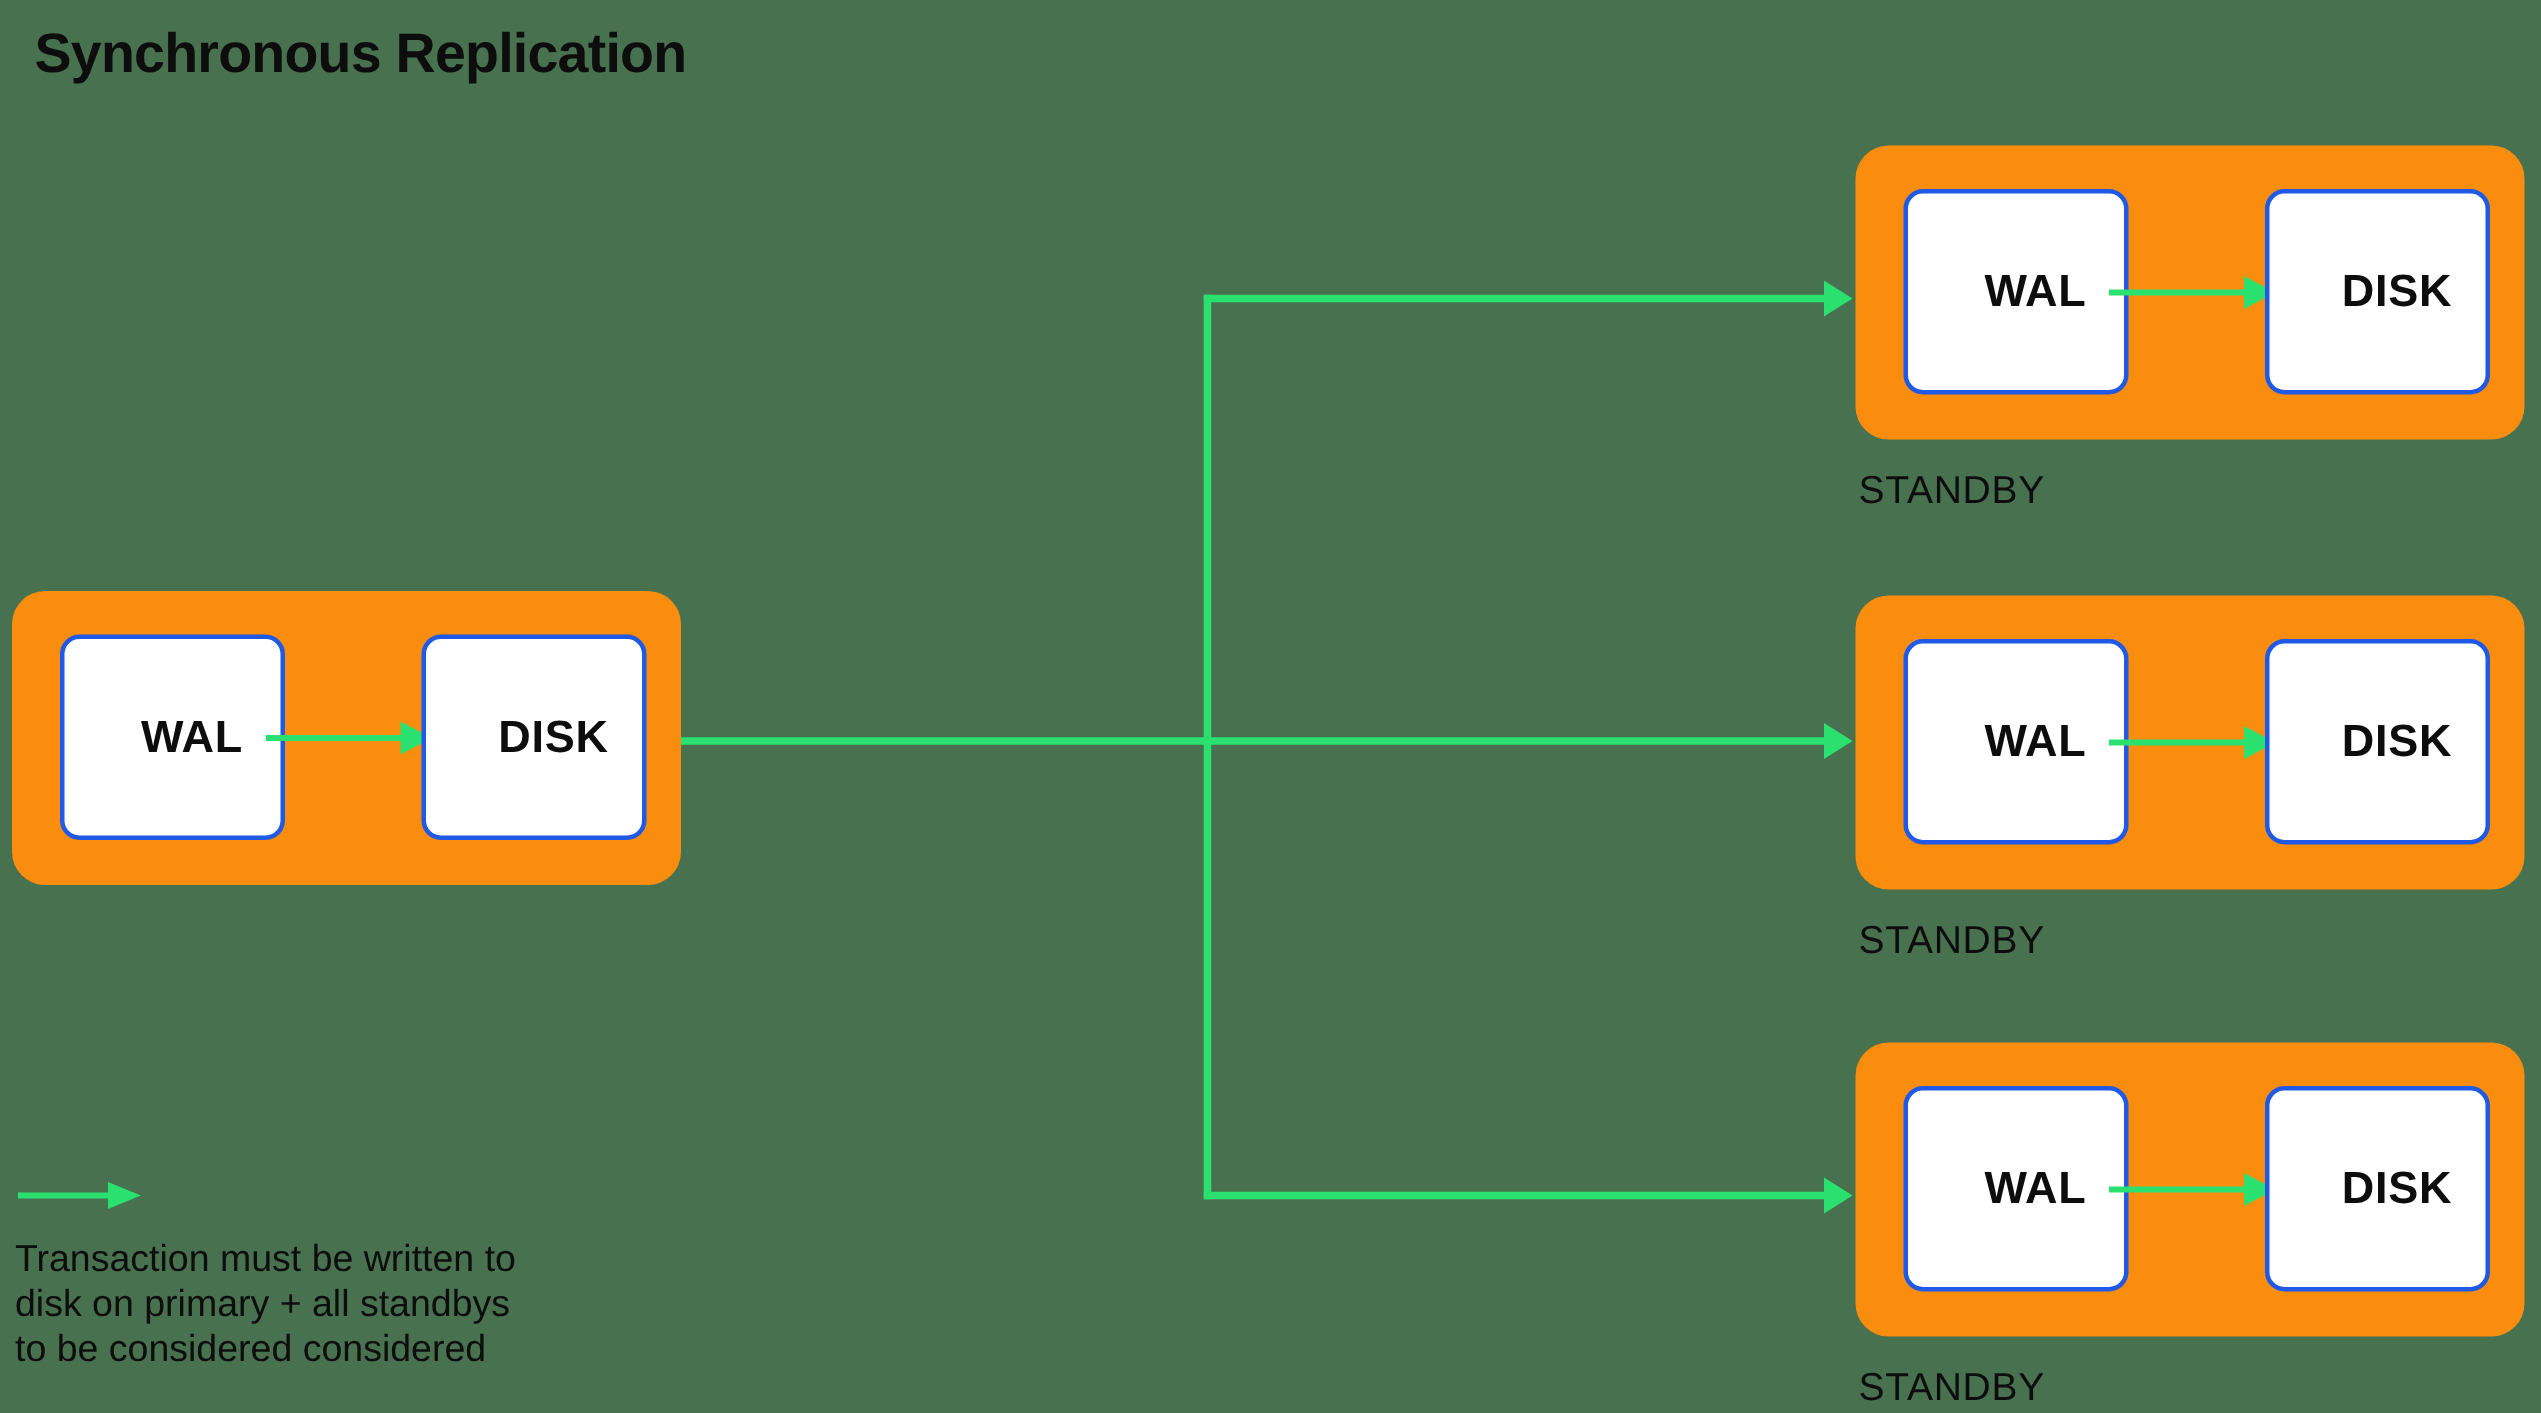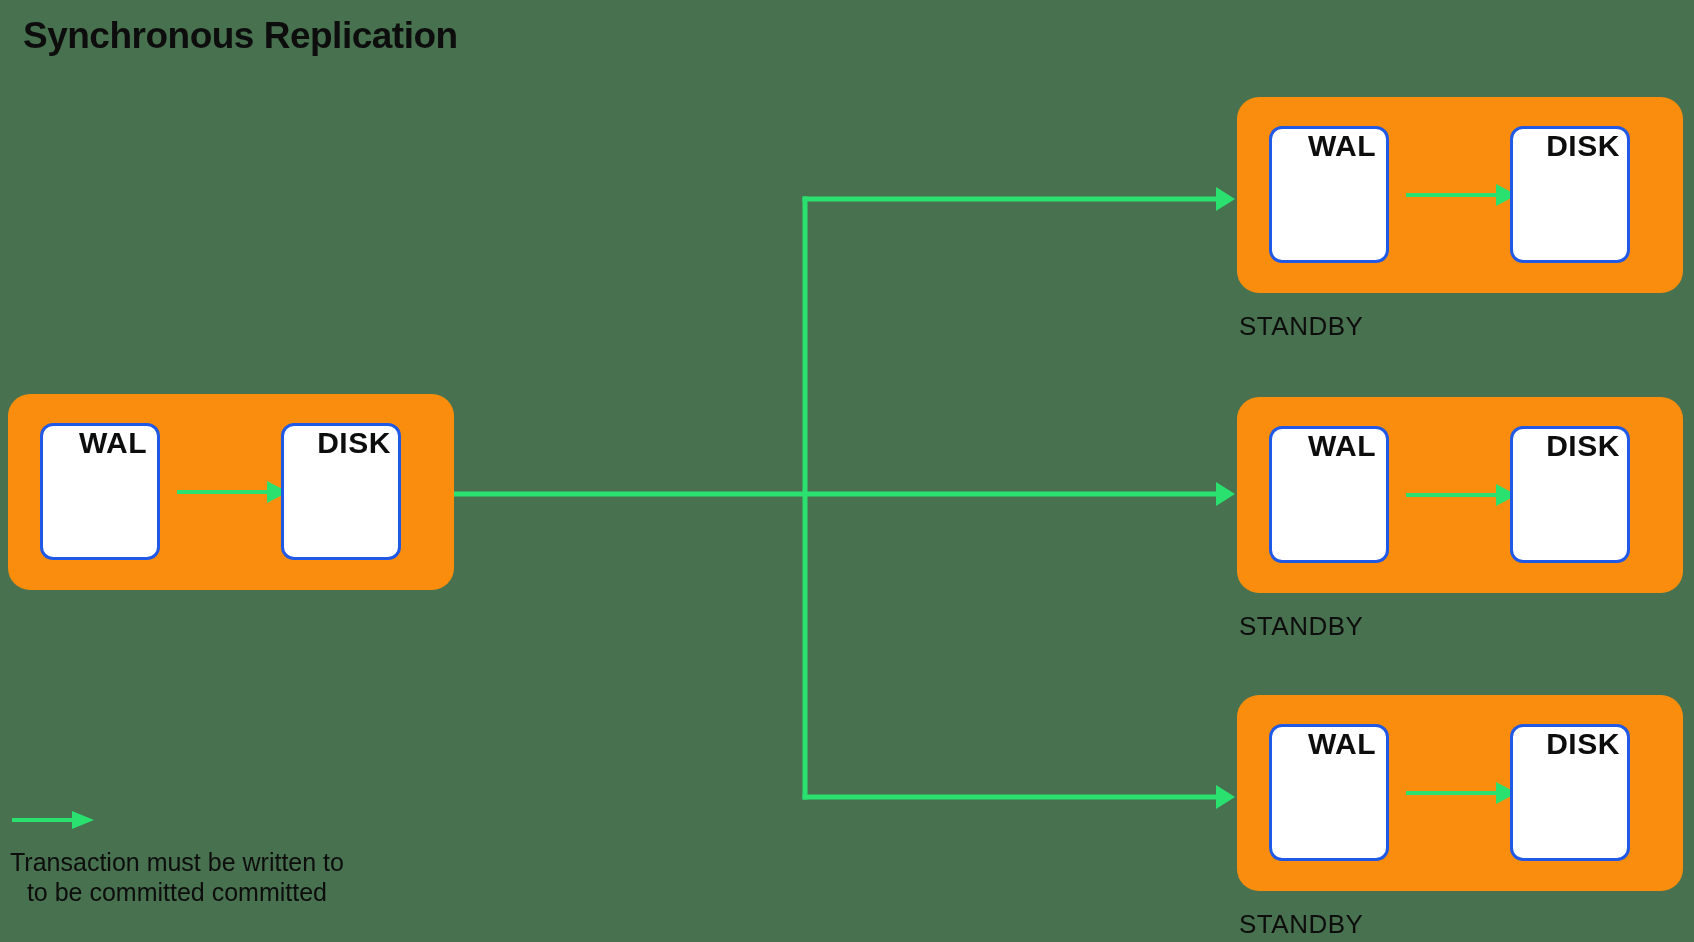--- a/index.html
+++ b/index.html
@@ -32,26 +32,27 @@
   .server-box {
     position: relative;
     width: 446px;
     height: 196px;
     background: var(--server-fill, #FB8D0E);
     border-radius: 22px;
   }
   .node {
     position: absolute;
     top: 29px;
-    width: 120px;
+    width: 150px;
     height: 137px;
     background: var(--box-fill, #FFFFFF);
     border: 3px solid var(--box-border, #2059E6);
     border-radius: 13px;
     display: flex;
+    align-items: center;
     justify-content: center;
     box-sizing: border-box;
     padding-left: 26px;
   }
   .node-wal  { left: 32px; }
   .node-disk { left: 273px; }
   .node-label {
     font-size: 30px;
     font-weight: 700;
     color: var(--text, #0D0D0D);
@@ -85,22 +86,21 @@
     width: 1694px;
     height: 942px;
     pointer-events: none;
   }
   .connectors line { stroke: var(--arrow, #2AE170); stroke-width: 5; }
   .connectors polygon { fill: var(--arrow, #2AE170); }
   
   .legend {
     position: absolute;
     left: 10px;
-    top: 807px;
-    text-align: center;
+    top: 784px;
   }
   .legend-arrow { display: block; }
   .legend-arrow line { stroke: var(--arrow, #2AE170); stroke-width: 4; }
   .legend-arrow polygon { fill: var(--arrow, #2AE170); }
   .legend-text {
     margin-top: 14px;
     font-size: 25px;
     line-height: 30px;
     font-weight: 500;
     color: var(--text, #0D0D0D);
@@ -188,17 +188,18 @@
     <div class="server-label">STANDBY</div>
   </div>
 
   <div class="legend">
     <svg class="legend-arrow" width="86" height="26">
       <line x1="2" y1="13" x2="64" y2="13"></line>
       <polygon points="62,4 84,13 62,22"></polygon>
     </svg>
     <div class="legend-text">
       <div class="legend-line">Transaction must be written to</div>
-      <div class="legend-line">to be committed committed</div>
+      <div class="legend-line">disk on primary + all standbys</div>
+      <div class="legend-line">to be considered considered</div>
     </div>
   </div>
 
 </div>
 
 </body></html>

